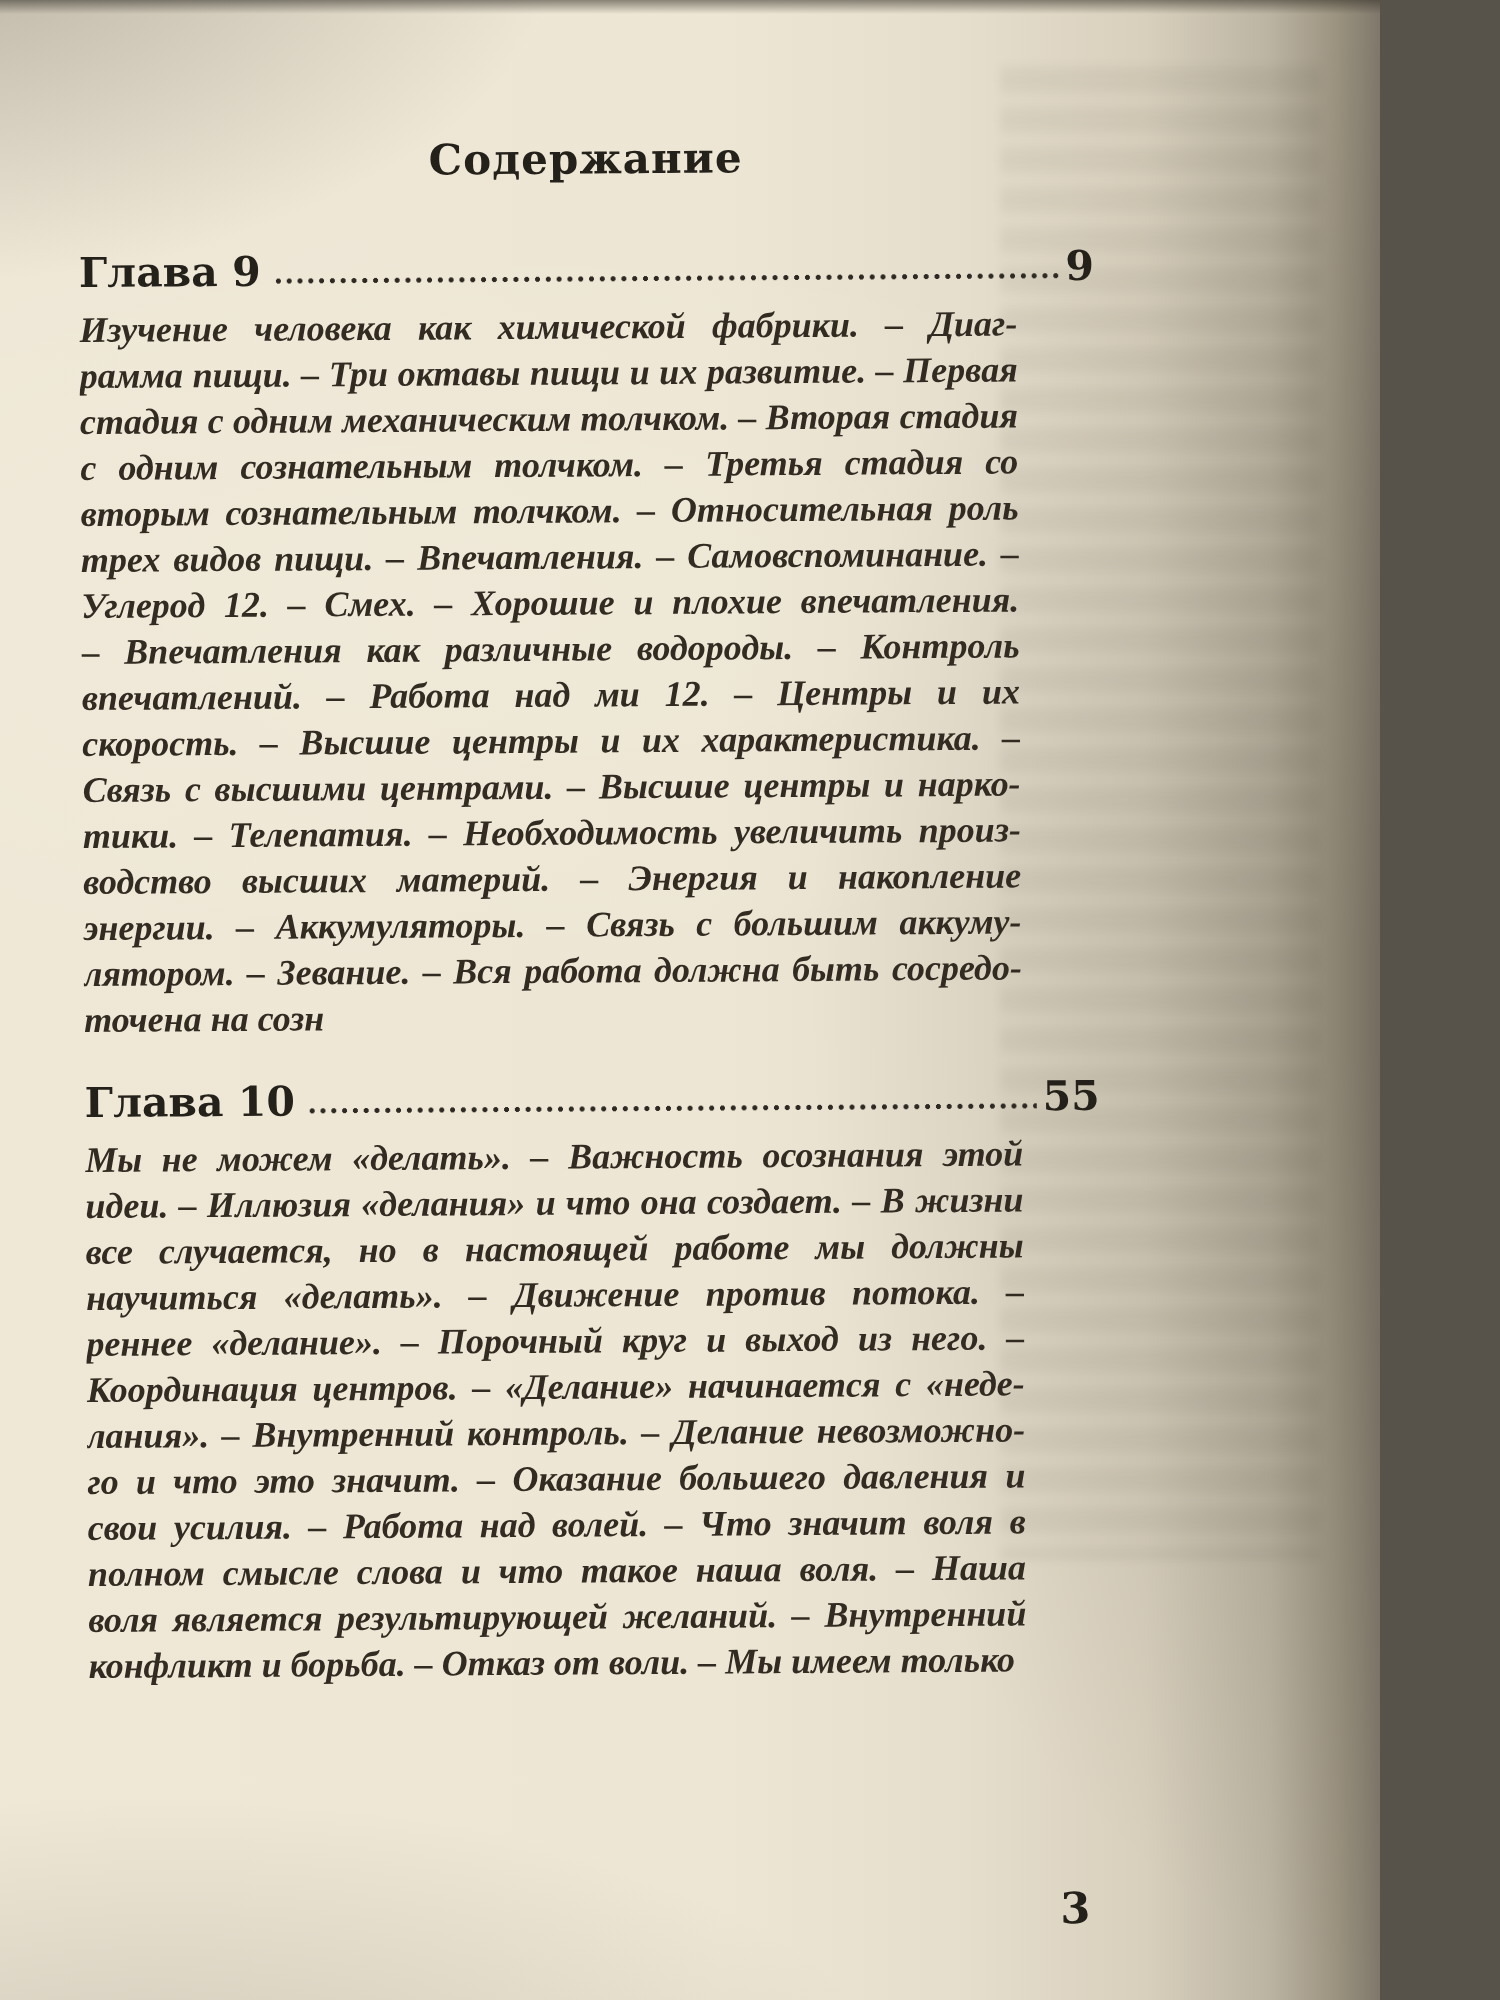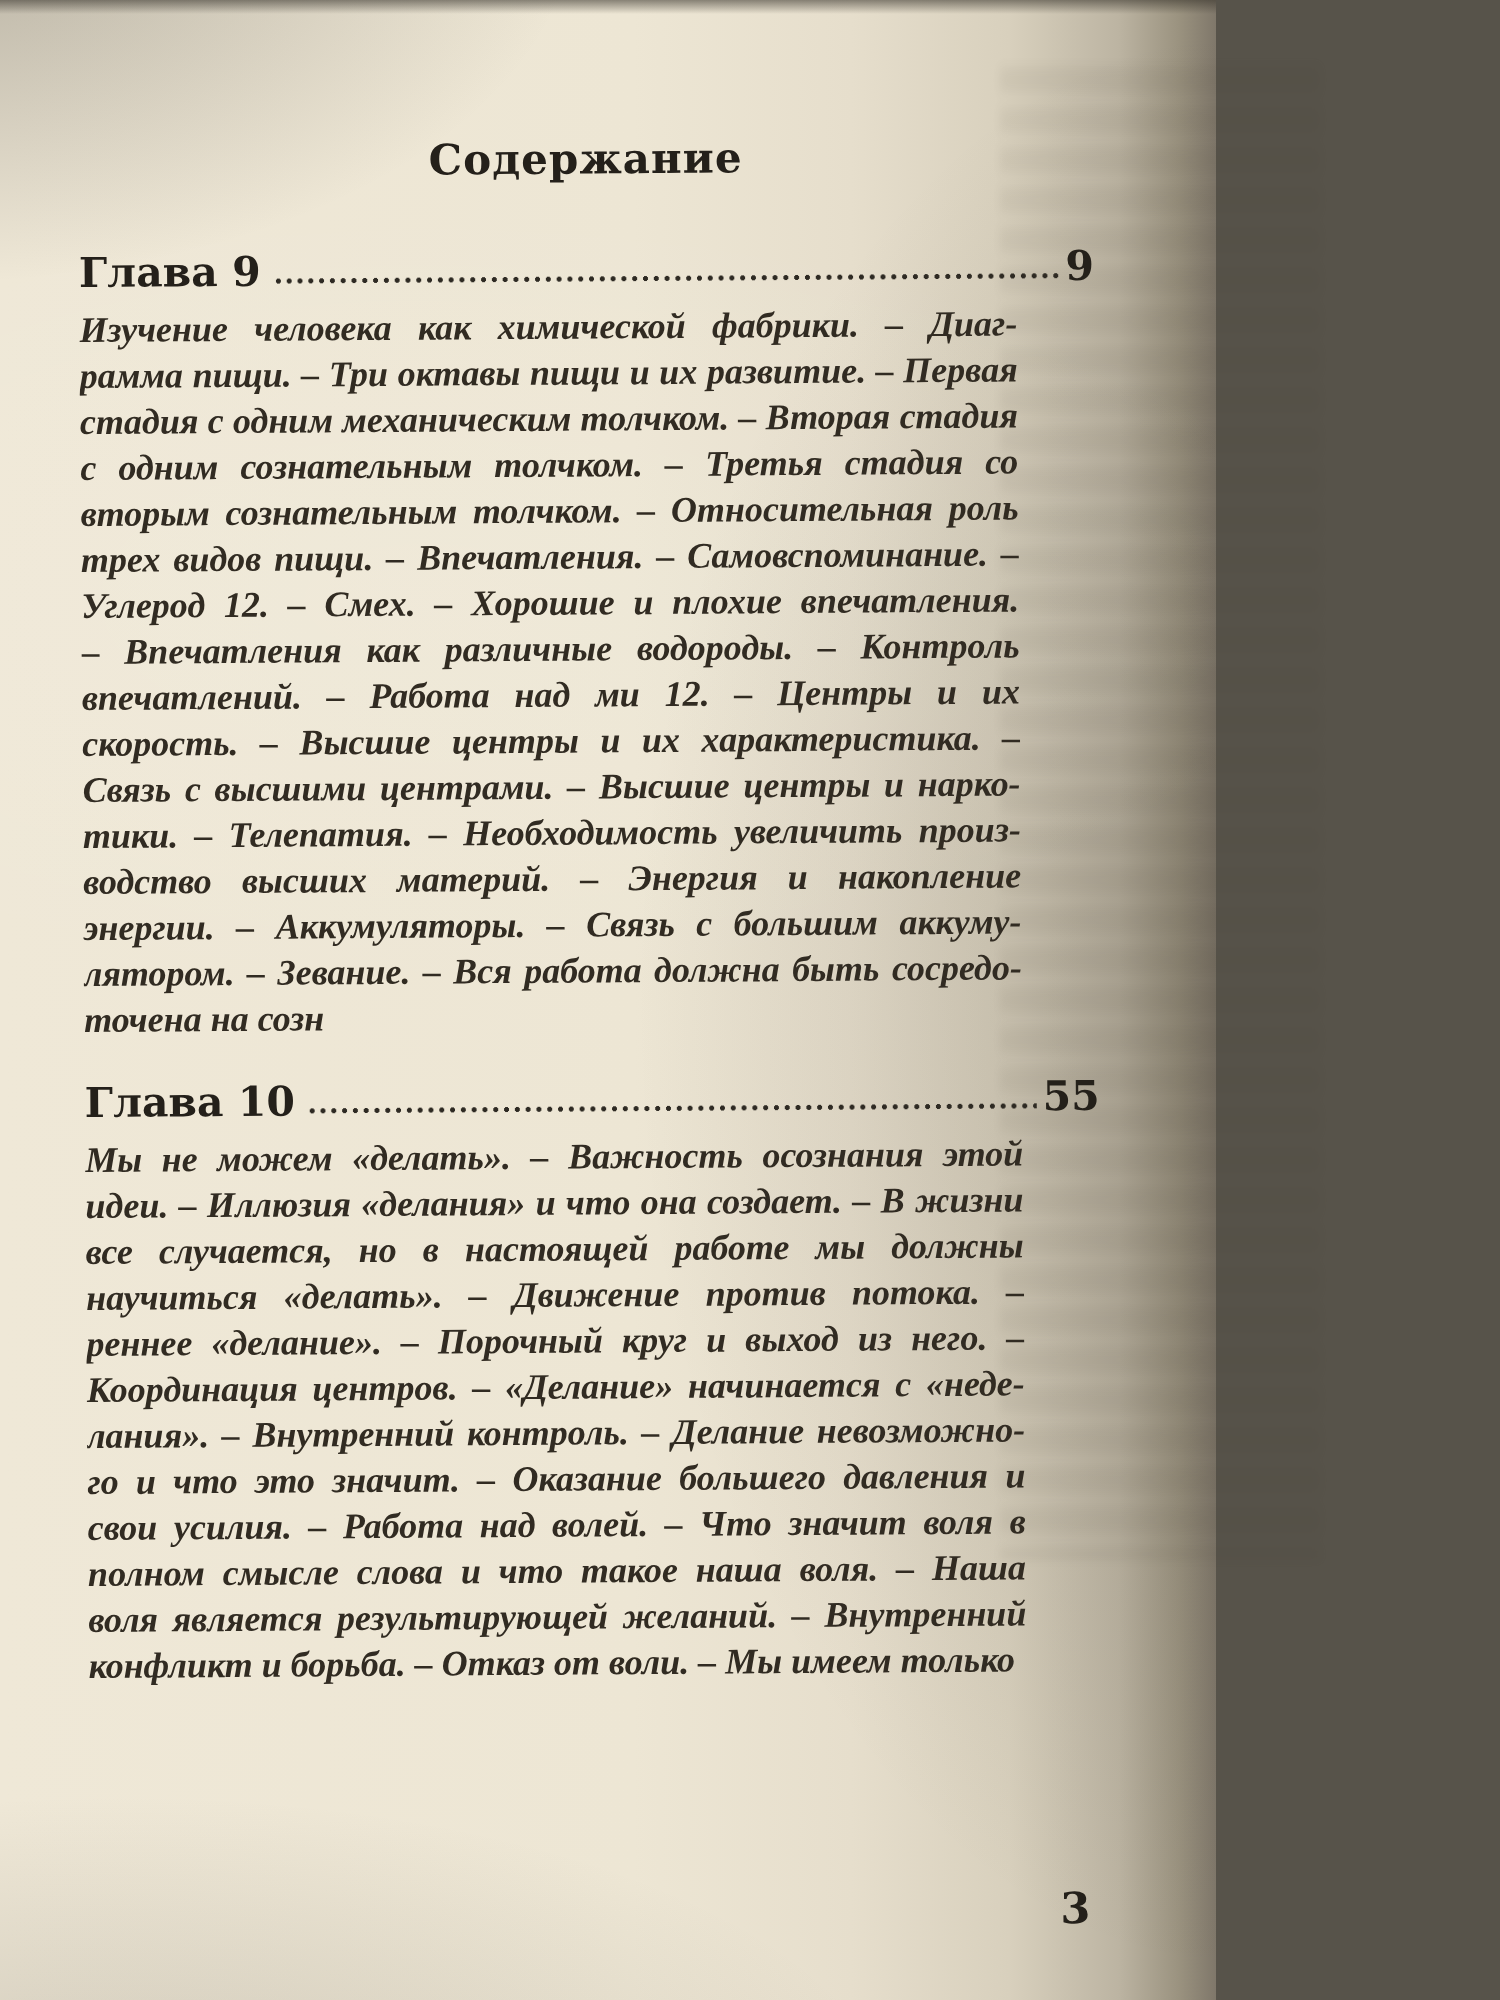--- a/index.html
+++ b/index.html
@@ -5,21 +5,21 @@
   html, body {
     margin: 0;
     padding: 0;
     width: 1500px;
     height: 2000px;
     background: #57534a;
     overflow: hidden;
   }
   .photo {
     position: relative;
-    width: 1216px;
+    width: 1380px;
     height: 2000px;
     background:
       radial-gradient(1500px 700px at 35% 30%, rgba(255,255,248,0.10), rgba(255,255,248,0) 60%),
       linear-gradient(to right,
         #efe8d7 0%, #ede6d4 52%, #e6decc 70%, #d8d0bd 83%,
         #bcb4a2 92%, #9a927f 97%, #7f776a 100%);
   }
   
   .photo::before {
     content: "";

